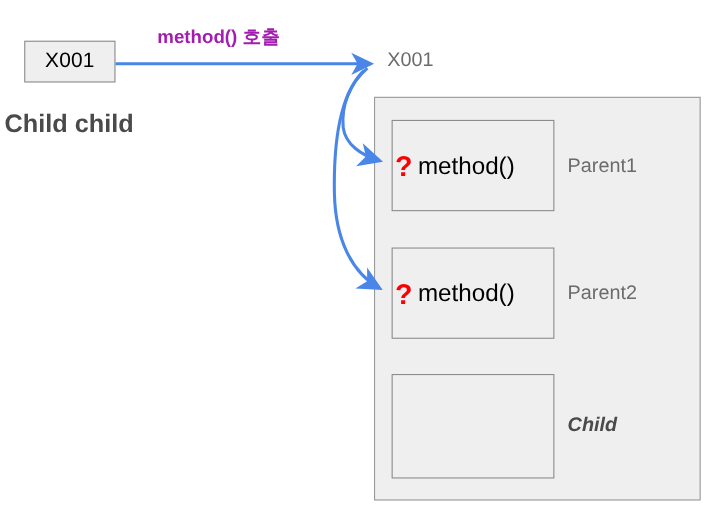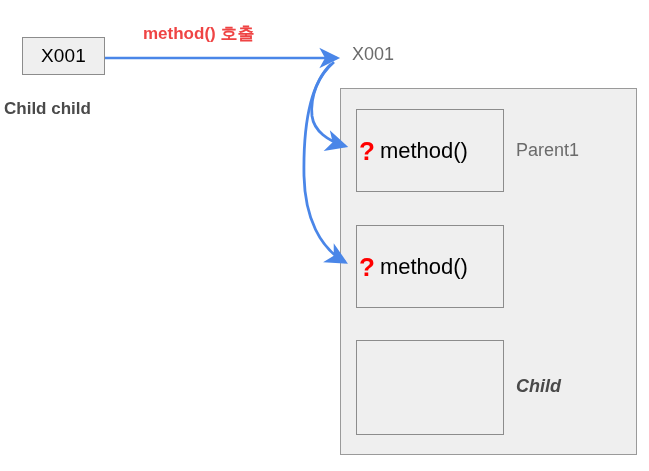--- a/index.html
+++ b/index.html
@@ -32,34 +32,34 @@
   #caller-box {
     left: 22px;
     top: 37px;
     width: 83px;
     height: 38px;
   }
   #caller-label {
     position: absolute;
     left: 4px;
     top: 99px;
-    font-size: 17px;
+    font-size: 23px;
     font-weight: bold;
     color: #4a4a4a;
     white-space: nowrap;
   }
 
   
   #call-label {
     position: absolute;
     left: 143px;
     top: 22px;
     font-size: 17px;
     font-weight: bold;
-    color: #ef4444;
+    color: #a21caf;
     white-space: nowrap;
   }
 
   
   #target-ref-label {
     position: absolute;
     left: 352px;
     top: 44px;
     font-size: 18px;
     color: #6b6b6b;
@@ -160,20 +160,21 @@
       </div>
     </div>
     <div class="class-label" id="label-parent1">Parent1</div>
 
     <div class="slot" id="slot-parent2">
       <div class="slot-content">
         <span class="qmark">?</span>
         <span class="method-name">method()</span>
       </div>
     </div>
+    <div class="class-label" id="label-parent2">Parent2</div>
 
     <div class="slot" id="slot-child">
       <div class="slot-content">
         <span class="qmark"></span>
         <span class="method-name"></span>
       </div>
     </div>
     <div class="class-label" id="label-child">Child</div>
 
   </div>

